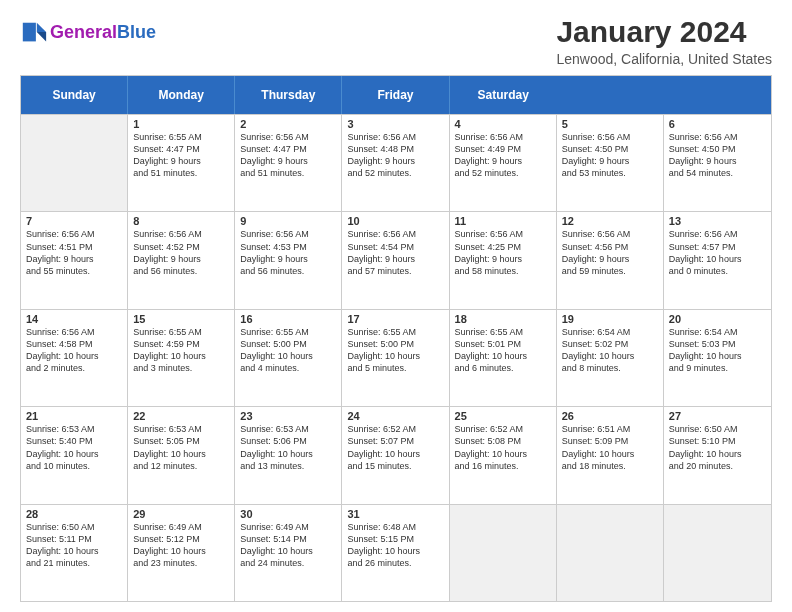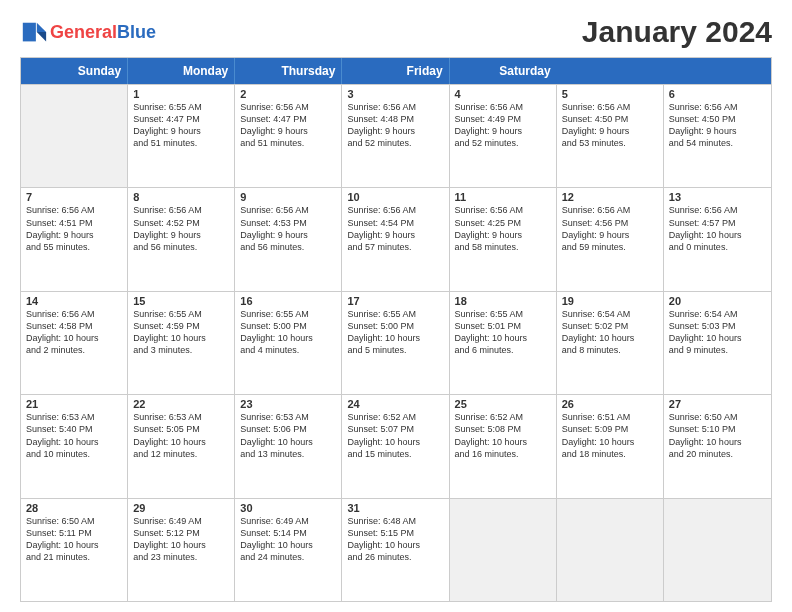--- a/index.html
+++ b/index.html
@@ -60,22 +60,22 @@
     }
     .cal-header-row {
       display: grid;
       grid-template-columns: repeat(7, 1fr);
       background: #2a6bbf;
     }
     .cal-header-cell {
       color: #fff;
       font-size: 12px;
       font-weight: bold;
-      padding: 6px 6px;
-      text-align: right;
+      padding: 12px 6px;
+      text-align: center;
       border-right: 1px solid #4a8bcf;
     }
     .cal-header-cell:last-child { border-right: none; }
     .cal-body {
       flex: 1;
       display: flex;
       flex-direction: column;
     }
     .cal-row {
       display: grid;
@@ -115,26 +115,27 @@
 <div class="page">
   <div class="header">
     <div class="logo">
       <svg class="logo-icon" viewBox="0 0 30 30">
         <polygon points="18,4 28,14 18,14" fill="#2a6bbf"></polygon>
         <polygon points="18,14 28,14 28,24" fill="#1a4a8a"></polygon>
         <rect x="3" y="4" width="14" height="20" fill="#2a6bbf"></rect>
       </svg>
       <div>
         <div class="logo-text">
-          <span style="color:#ef4444">General</span><span style="color:#2a6bbf">Blue</span>
+          <span style="color:#a21caf">General</span><span style="color:#2a6bbf">Blue</span>
         </div>
       </div>
     </div>
     <div class="title-block">
       <div class="main-title">January 2024</div>
+      <div class="subtitle">Lenwood, California, United States</div>
     </div>
   </div>
 
   <div class="calendar">
     <div class="cal-header-row" id="cal-header">
         <div class="cal-header-cell">Sunday</div>
         <div class="cal-header-cell">Monday</div>
         <div class="cal-header-cell">Thursday</div>
         <div class="cal-header-cell">Friday</div>
         <div class="cal-header-cell">Saturday</div>

